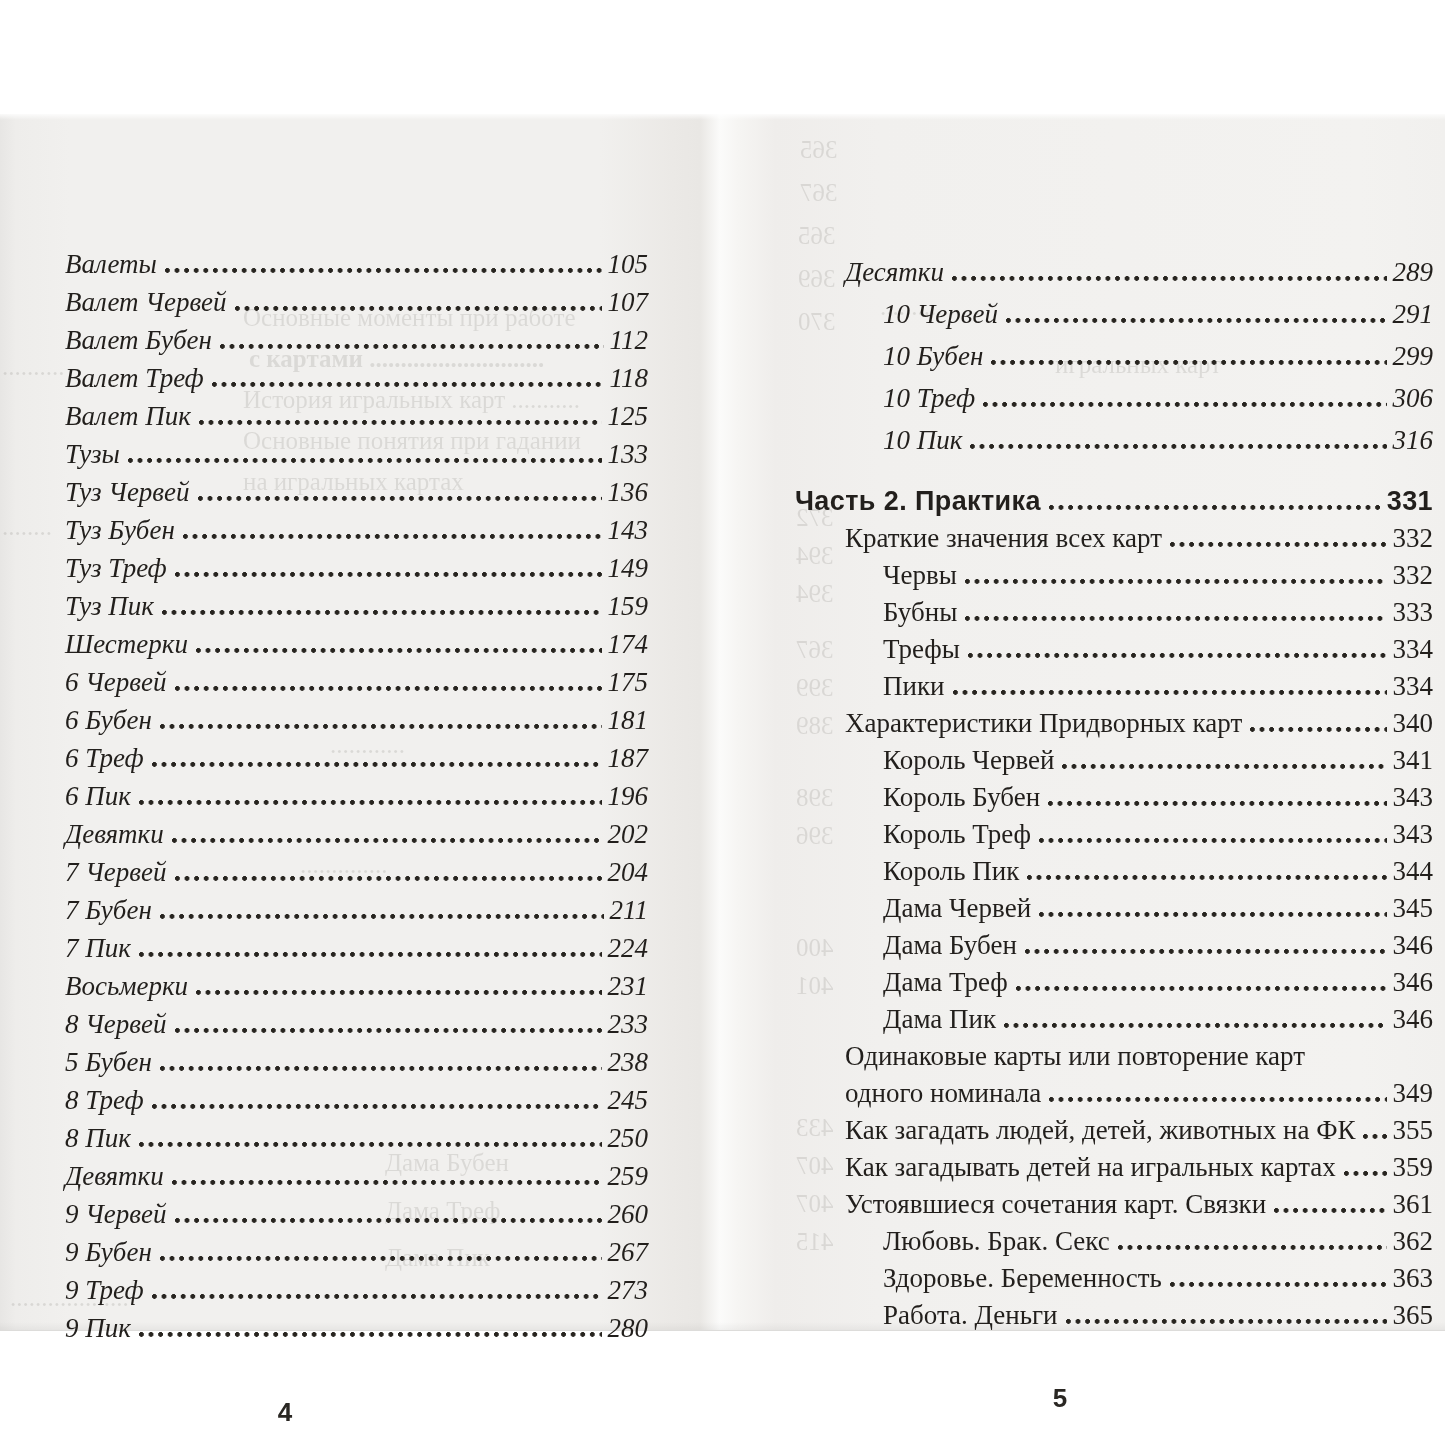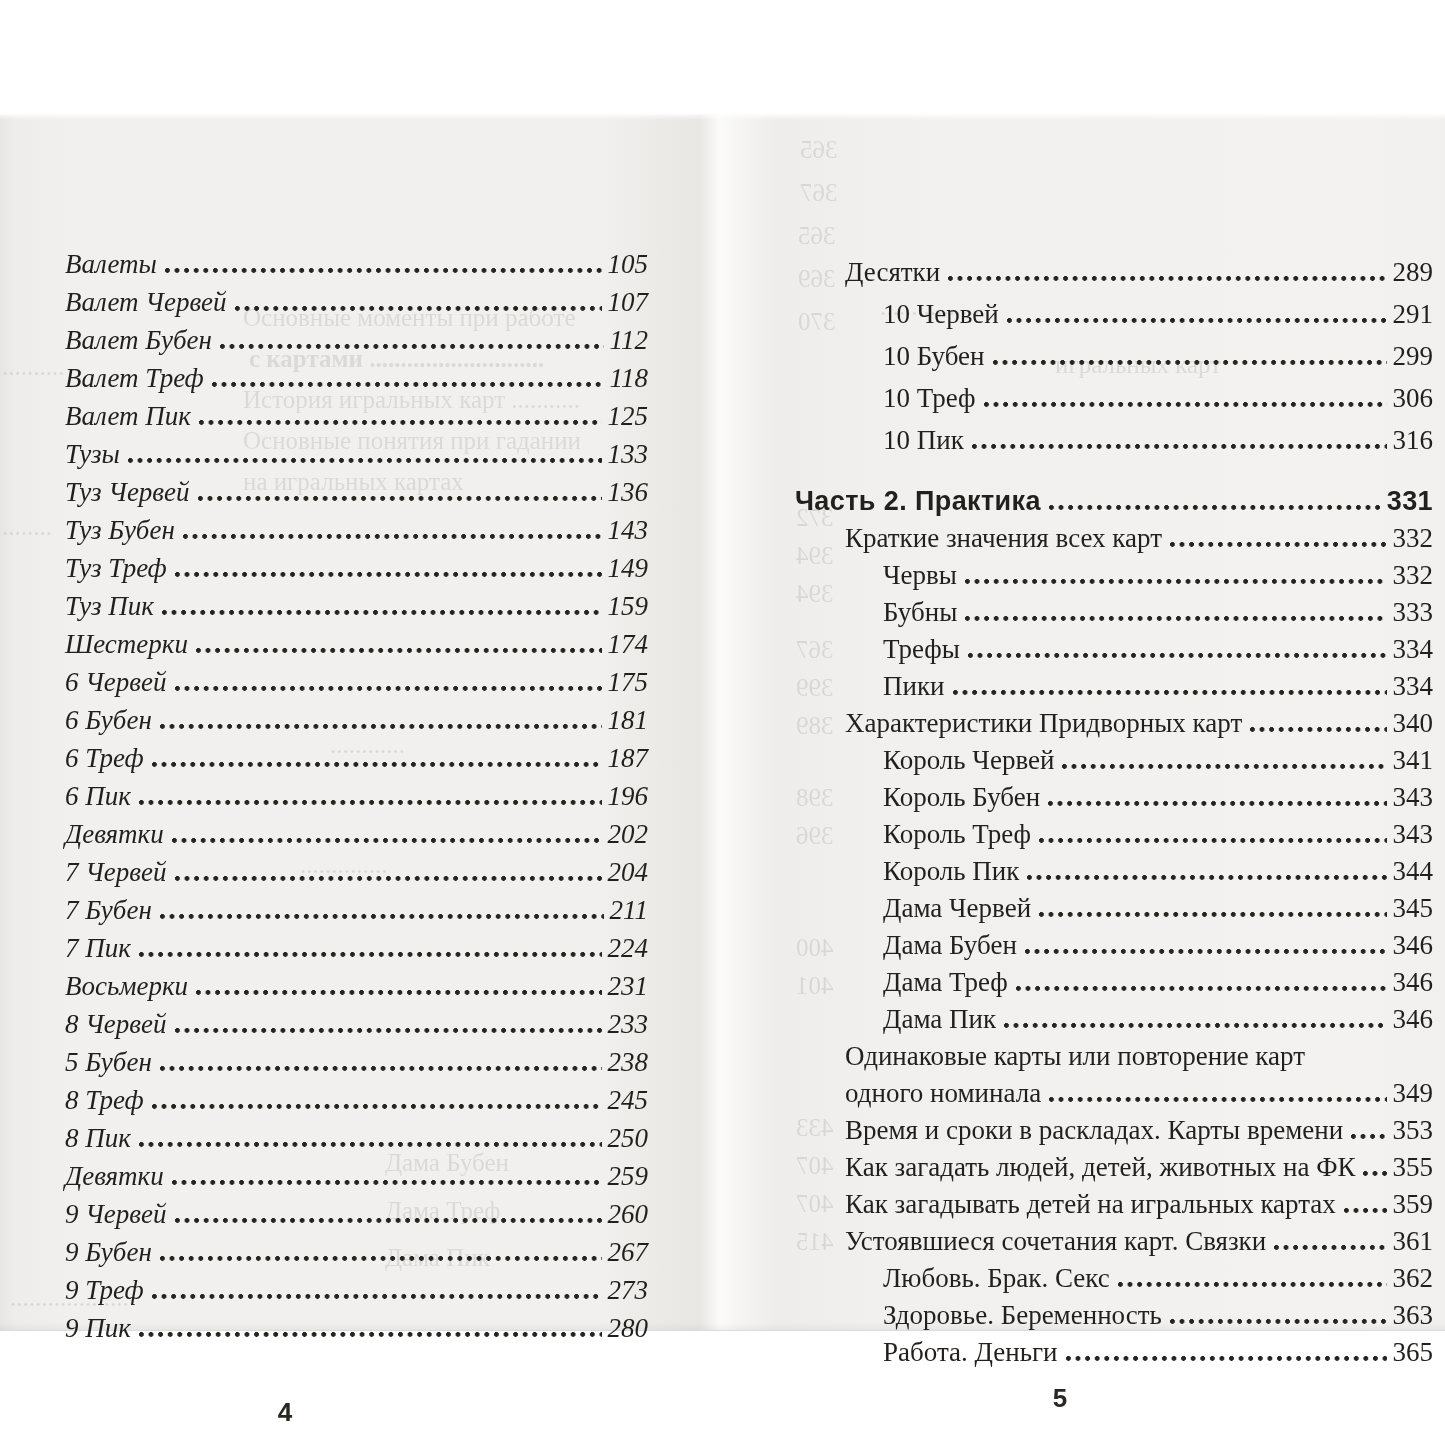--- a/index.html
+++ b/index.html
@@ -33,21 +33,21 @@
   .toc{position:absolute;color:#221f1c;}
   .toc-left{left:65px;top:131px;width:583px;font-style:italic;}
   .toc-right{left:795px;top:137px;width:638px;}
 
   .toc-row{
     display:flex;align-items:baseline;
     height:38px;line-height:38px;
     font-size:27px;white-space:nowrap;
   }
   .toc-right .toc-row{height:37px;line-height:37px;}
-  .toc-right .toc-row.tall{height:42px;line-height:42px;}
+  .toc-right .toc-row.tall{height:42px;line-height:42px;font-style:italic;}
   .toc-row.gap-before{margin-top:22px;}
 
   .lvl1{margin-left:0;}
   .lvl2{}
   .toc-right .lvl1{margin-left:50px;}
   .toc-right .lvl2{margin-left:88px;}
   .toc-right .lvl0{margin-left:0;}
 
   .toc-row .label{flex:0 0 auto;}
   .toc-row .dots{
@@ -379,25 +379,20 @@
   </div>
         <div class="toc-row pre-row lvl1">
           <span class="label">Одинаковые карты или повторение карт</span>
         </div>
         <div class="toc-row lvl1">
     <span class="label">одного номинала</span>
     <span class="dots"></span>
     <span class="pagenum">349</span>
   </div>
         <div class="toc-row lvl1">
-    <span class="label">Время и сроки в раскладах. Карты времени</span>
-    <span class="dots"></span>
-    <span class="pagenum">353</span>
-  </div>
-        <div class="toc-row lvl1">
     <span class="label">Как загадать людей, детей, животных на ФК</span>
     <span class="dots"></span>
     <span class="pagenum">355</span>
   </div>
         <div class="toc-row lvl1">
     <span class="label">Как загадывать детей на игральных картах</span>
     <span class="dots"></span>
     <span class="pagenum">359</span>
   </div>
         <div class="toc-row lvl1">

